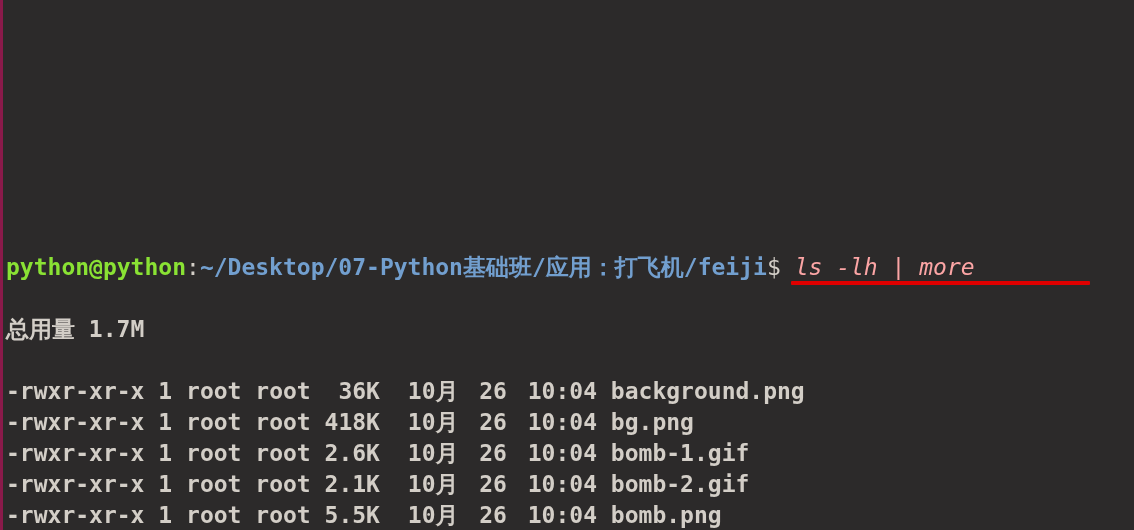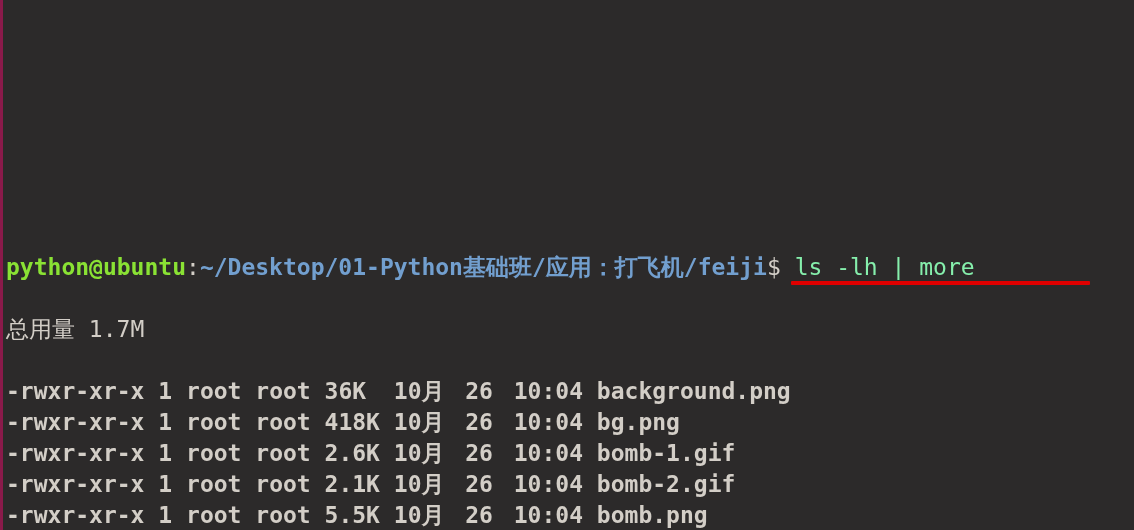--- a/index.html
+++ b/index.html
@@ -15,26 +15,26 @@
     color: #d3cec7;
     white-space: pre;
   }
   .terminal {
     padding: 4px 6px;
   }
   .prompt-user { color: #8ae234; font-weight: bold; }
   .prompt-colon { color: #d3cec7; }
   .prompt-path { color: #729fcf; font-weight: bold; }
   .prompt-dollar { color: #d3cec7; }
-  .cmd { color: #86efac; }
+  .cmd { color: #fca5a5; font-style: italic; }
   .row { display: block; }
-  .total { color: #d3cec7; font-weight: normal; }
+  .total { color: #d3cec7; font-weight: bold; }
   .perm,.links,.owner,.group,.size,.mon,.day,.time,.fname { color: #d3cec7; font-weight: bold; }
-  .size { display: inline-block; text-align: left; width: 4ch; }
-  .mon  { display: inline-block; }
+  .size { display: inline-block; text-align: right; width: 4ch; }
+  .mon  { display: inline-block; margin-left: 14px; }
   .day  { display: inline-block; text-align: center; width: 3ch; }
   .time { display: inline-block; text-align: center; }
   .underline {
     position: absolute;
     height: 4px;
     background: #e00000;
     border-radius: 1px;
   }
   .left-edge {
     position: absolute;
@@ -43,21 +43,21 @@
   }
 </style>
 </head>
 <body>
 
 
 
 <div class="left-edge"></div>
 
 <div class="terminal">
-<span class="row"><span class="prompt-user">python@ubuntu</span><span class="prompt-colon">:</span><span class="prompt-path">~/Desktop/01-Python基础班/应用：打飞机/feiji</span><span class="prompt-dollar">$</span><span class="cmd"> </span><span class="cmd" id="cmd-span">ls -lh | more</span></span>
+<span class="row"><span class="prompt-user">python@python</span><span class="prompt-colon">:</span><span class="prompt-path">~/Desktop/07-Python基础班/应用：打飞机/feiji</span><span class="prompt-dollar">$</span><span class="cmd"> </span><span class="cmd" id="cmd-span">ls -lh | more</span></span>
 <span class="row total">总用量 1.7M</span>
 <div id="file-rows"><span class="row"><span class="perm">-rwxr-xr-x</span><span> </span><span class="links">1</span><span> </span><span class="owner">root</span><span> </span><span class="group">root</span><span> </span><span class="size">36K</span><span> </span><span class="mon">10月</span><span> </span><span class="day">26</span><span> </span><span class="time">10:04</span><span> </span><span class="fname">background.png</span></span><span class="row"><span class="perm">-rwxr-xr-x</span><span> </span><span class="links">1</span><span> </span><span class="owner">root</span><span> </span><span class="group">root</span><span> </span><span class="size">418K</span><span> </span><span class="mon">10月</span><span> </span><span class="day">26</span><span> </span><span class="time">10:04</span><span> </span><span class="fname">bg.png</span></span><span class="row"><span class="perm">-rwxr-xr-x</span><span> </span><span class="links">1</span><span> </span><span class="owner">root</span><span> </span><span class="group">root</span><span> </span><span class="size">2.6K</span><span> </span><span class="mon">10月</span><span> </span><span class="day">26</span><span> </span><span class="time">10:04</span><span> </span><span class="fname">bomb-1.gif</span></span><span class="row"><span class="perm">-rwxr-xr-x</span><span> </span><span class="links">1</span><span> </span><span class="owner">root</span><span> </span><span class="group">root</span><span> </span><span class="size">2.1K</span><span> </span><span class="mon">10月</span><span> </span><span class="day">26</span><span> </span><span class="time">10:04</span><span> </span><span class="fname">bomb-2.gif</span></span><span class="row"><span class="perm">-rwxr-xr-x</span><span> </span><span class="links">1</span><span> </span><span class="owner">root</span><span> </span><span class="group">root</span><span> </span><span class="size">5.5K</span><span> </span><span class="mon">10月</span><span> </span><span class="day">26</span><span> </span><span class="time">10:04</span><span> </span><span class="fname">bomb.png</span></span></div>
 </div>
 
 <div class="underline" id="red-underline" style="left: 790.625px; top: 281px; width: 299.375px;"></div>
 
 
 
 
 </body></html>

